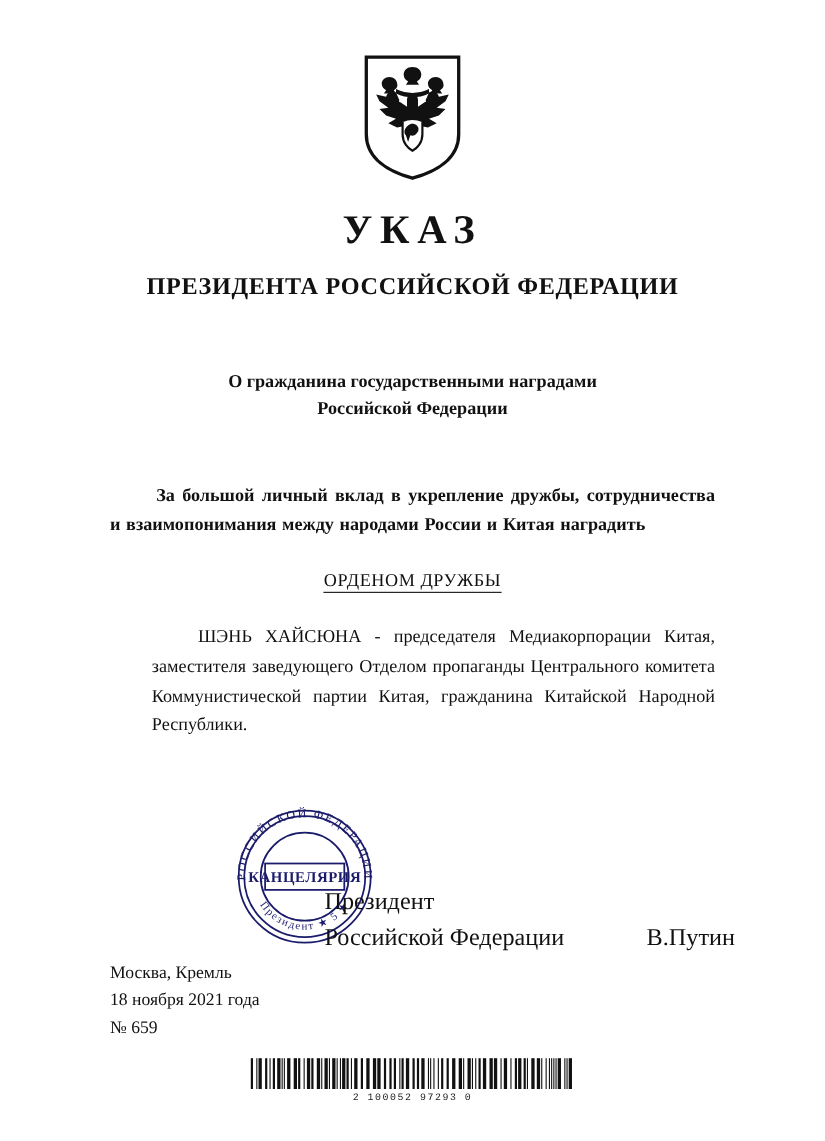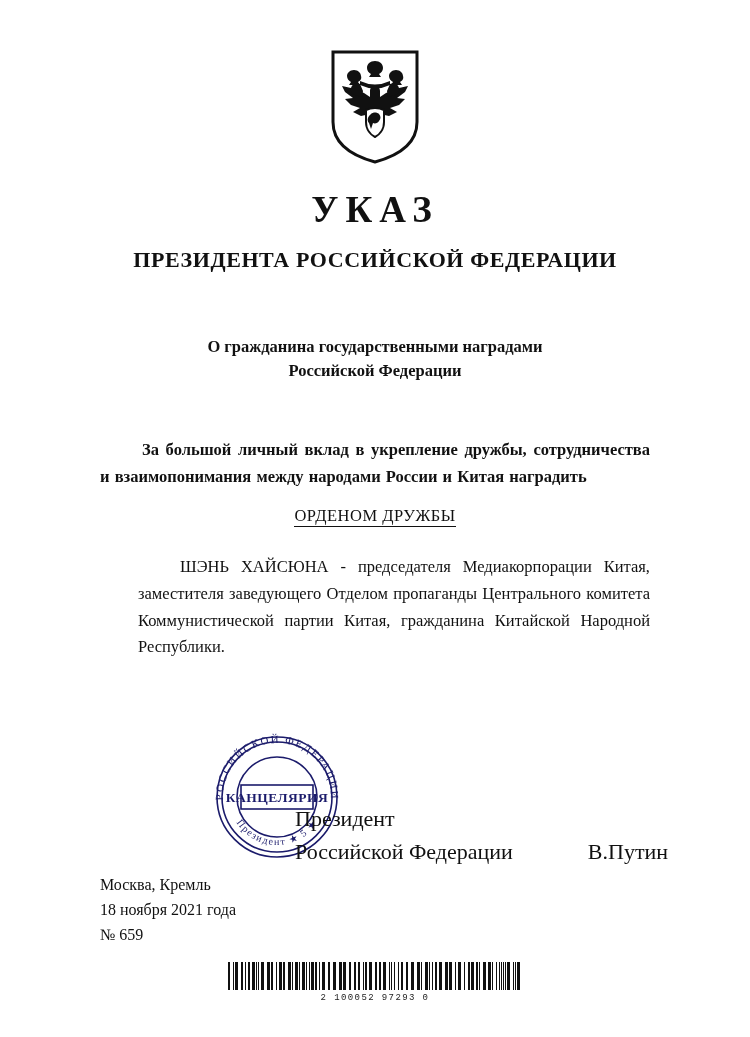--- a/index.html
+++ b/index.html
@@ -66,21 +66,21 @@
     font-size: 16.5px;
     font-weight: bold;
     text-align: justify;
     text-indent: 42px;
     line-height: 1.62;
     word-spacing: 1px;
   }
   .award-line {
     text-align: center;
     font-size: 16.5px;
-    margin-top: 16px;
+    margin-top: 28px;
     letter-spacing: 0.5px;
   }
   .award-line span {
     border-bottom: 1px solid #111;
     padding-bottom: 1px;
   }
   .recipient {
     margin-top: 28px;
     font-size: 16.5px;
     text-align: justify;

